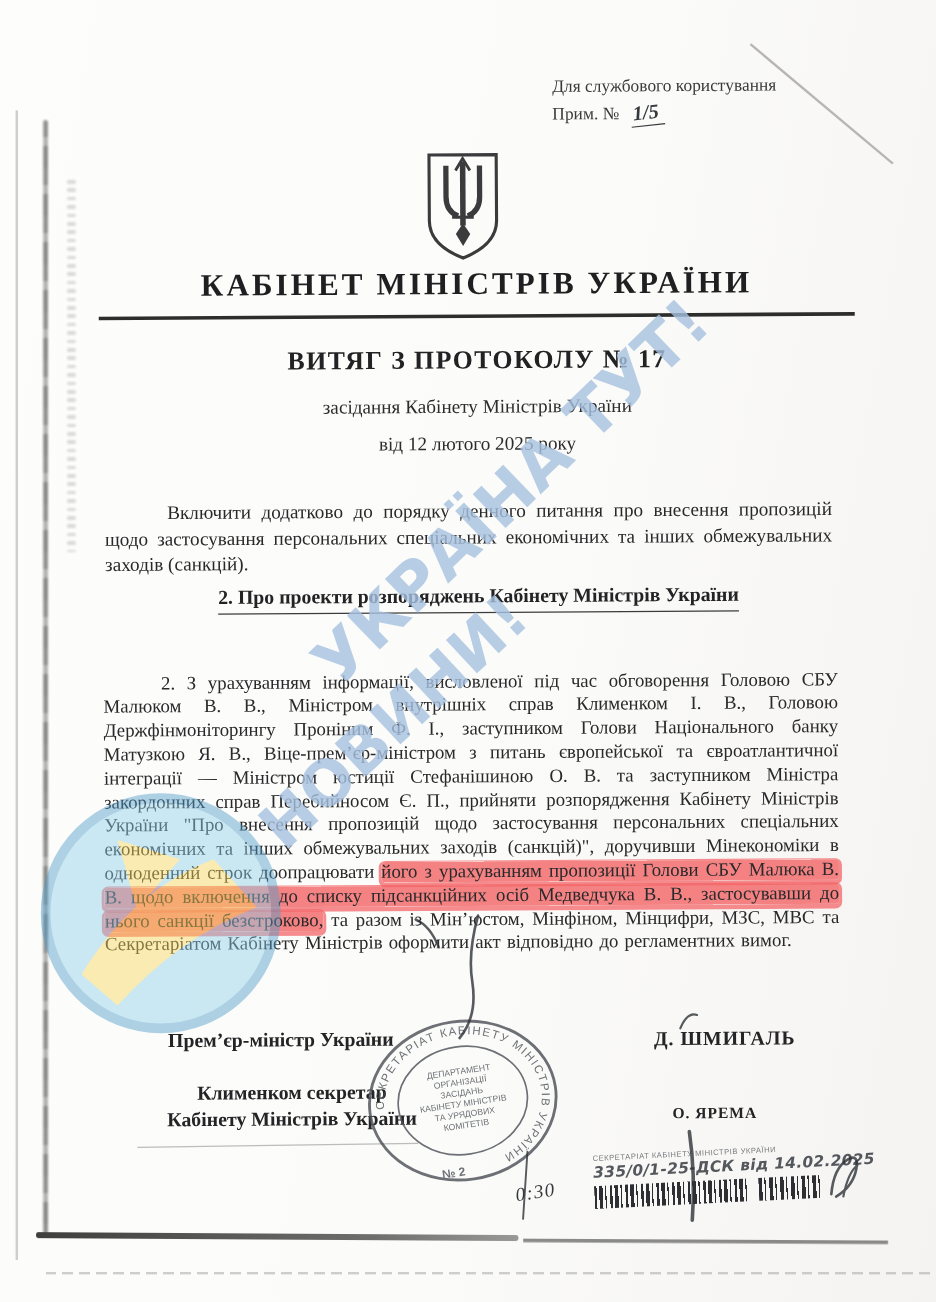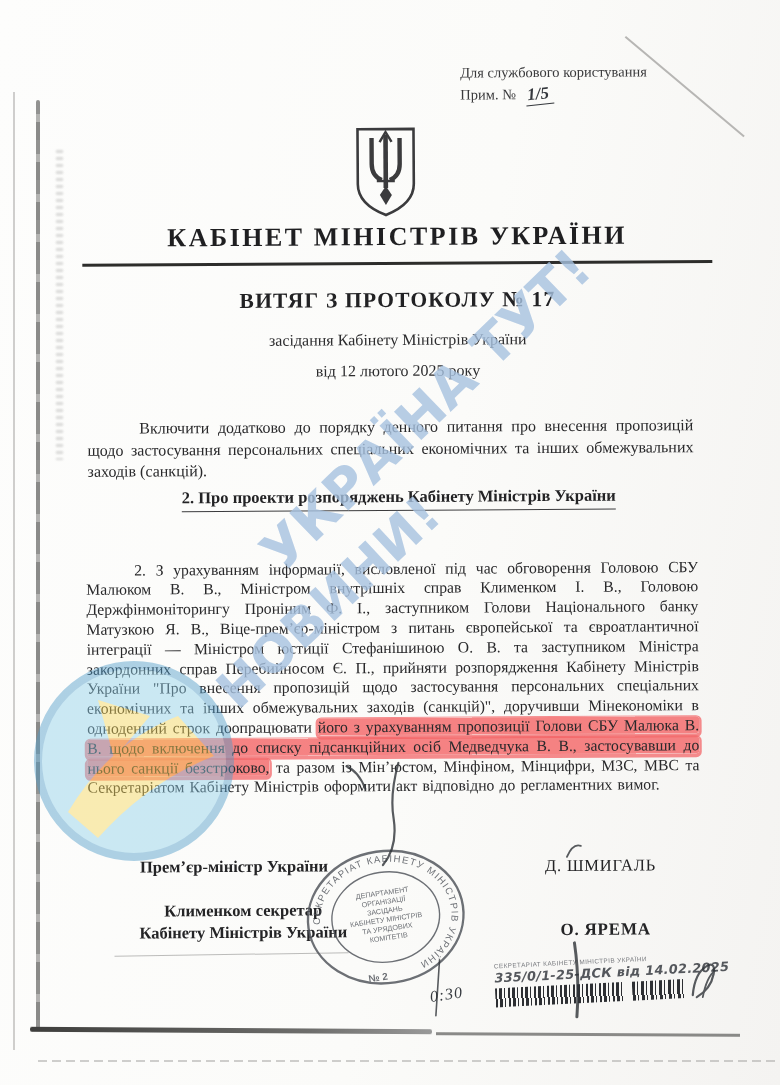--- a/index.html
+++ b/index.html
@@ -47,25 +47,25 @@
          text-align:justify;text-indent:52px;color:#29292b;}
   .section-heading{position:absolute;left:85px;top:487px;width:628px;text-align:center;}
   .section-heading span{display:inline-block;font-size:16.5px;font-weight:bold;color:#232325;
          border-bottom:1.4px solid #3c3c3e;padding-bottom:3px;}
   .para2{position:absolute;left:86px;top:543px;width:612px;font-size:15.7px;line-height:19.8px;
          text-align:justify;text-indent:48px;color:#29292b;word-spacing:1.2px;}
   .hl{background:rgba(243,96,98,.78);box-shadow:0 1.5px 0 2.5px rgba(243,96,98,.72);
       border-radius:3px;box-decoration-break:clone;-webkit-box-decoration-break:clone;}
   
   .sig-premier-title{position:absolute;left:138px;top:856px;font-size:16.5px;font-weight:bold;color:#242426;}
-  .sig-premier-name{position:absolute;left:543px;top:857px;font-size:16.5px;font-weight:normal;
+  .sig-premier-name{position:absolute;left:543px;top:857px;font-size:16.5px;font-weight:bold;
       letter-spacing:.8px;color:#242426;}
   .sig-secretary-title{position:absolute;left:118px;top:899px;width:246px;text-align:center;
       font-size:16.5px;font-weight:bold;line-height:22px;color:#242426;}
-  .sig-secretary-name{position:absolute;left:558px;top:921px;font-size:17px;font-weight:bold;
+  .sig-secretary-name{position:absolute;left:558px;top:921px;font-size:13px;font-weight:bold;
       letter-spacing:.8px;color:#242426;}
   .sig-underline{position:absolute;left:112px;top:953px;width:234px;height:1.2px;background:#9a9a98;
       opacity:.65;transform:rotate(-.5deg);}
   
   .round-stamp{position:absolute;left:300px;top:845px;opacity:.82;transform:rotate(-8deg);}
   .round-stamp text{fill:#4e5259;font-family:"Liberation Sans",sans-serif;}
   
   .reg-stamp{position:absolute;left:492px;top:958px;transform:rotate(-2.5deg);color:#585b60;}
   .reg-org{font-family:"Liberation Sans",sans-serif;font-size:6.4px;letter-spacing:.4px;
       color:#7a7c80;white-space:nowrap;}

